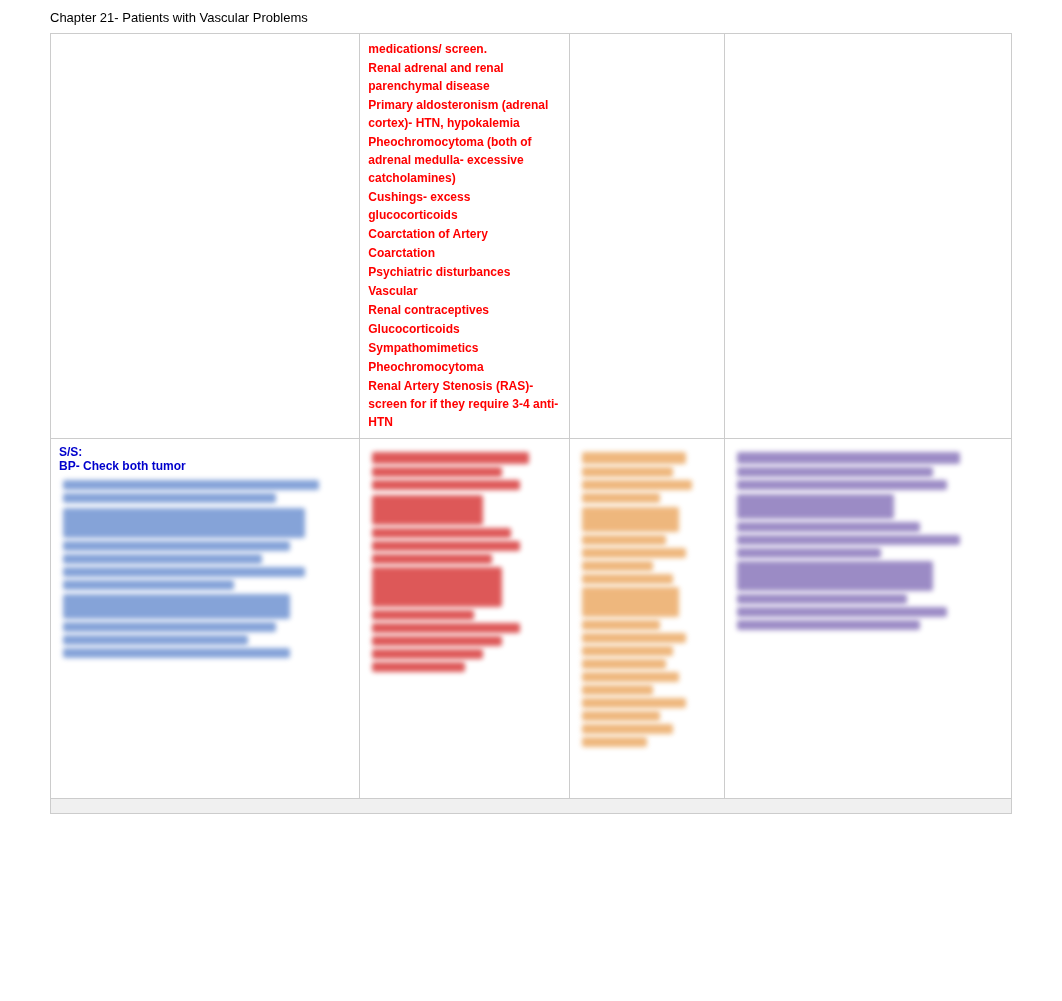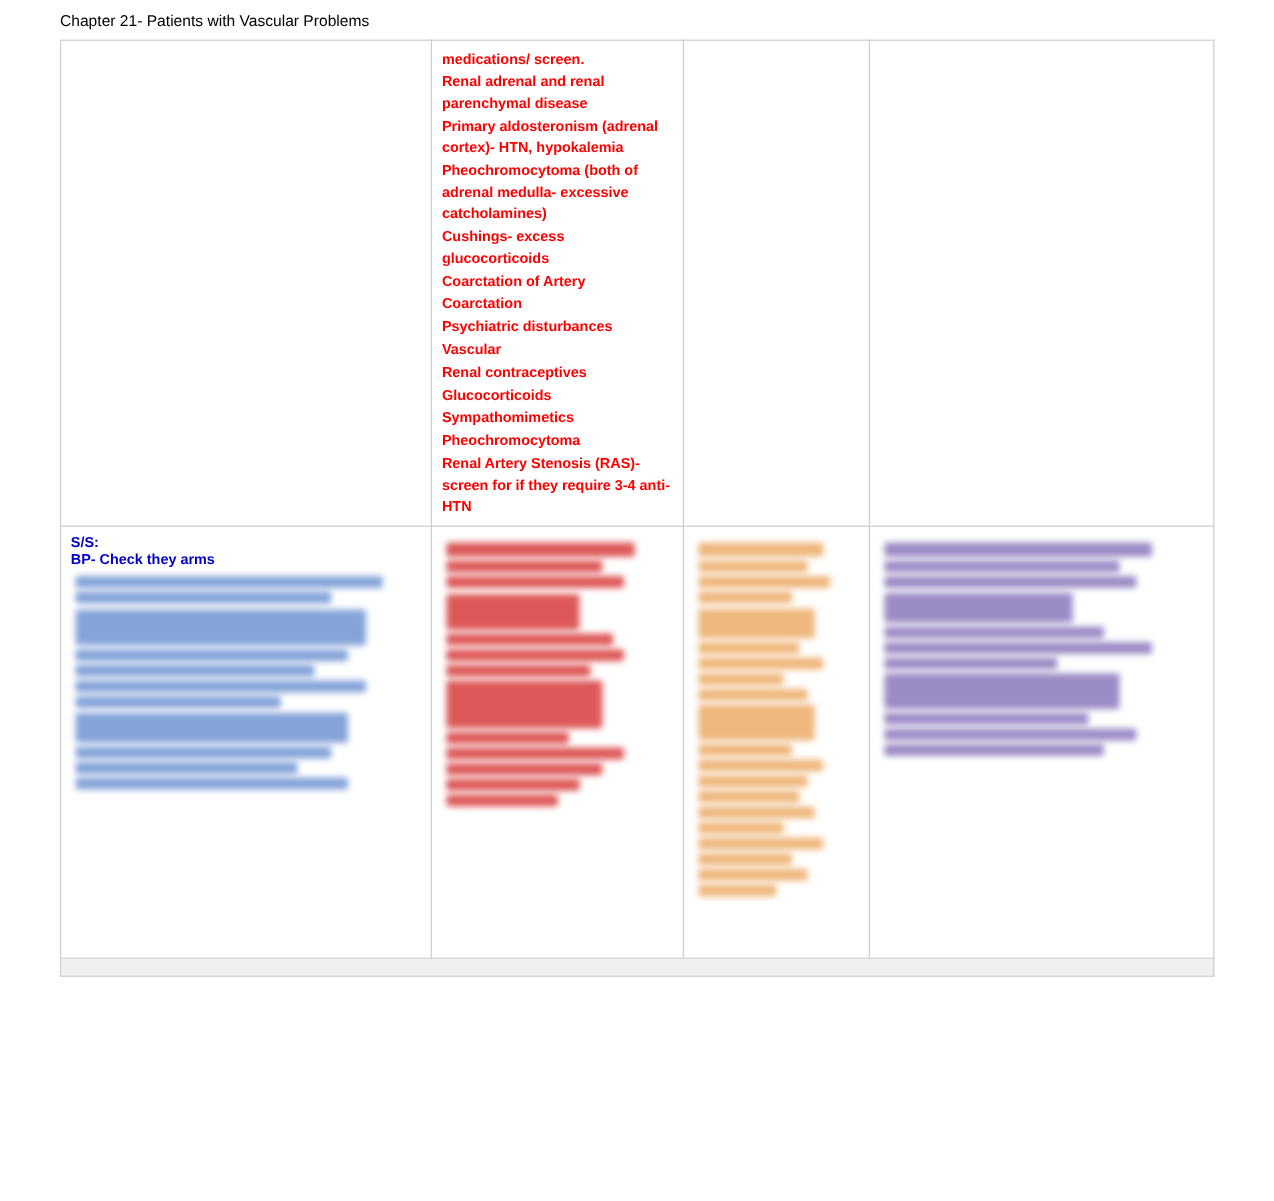--- a/index.html
+++ b/index.html
@@ -128,21 +128,21 @@
       </td>
       <td>
         
       </td>
     </tr>
 
     <tr class="row-bottom">
       <td>
         <div>
           <span class="ss-label">S/S:</span><br>
-          <span class="ss-label">BP- Check they arms</span>
+          <span class="ss-label">BP- Check both tumor</span>
         </div>
         <div class="blurred-lines">
           <div class="blur-line blur-line-blue" style="width: 90%;"></div>
           <div class="blur-line blur-line-blue" style="width: 75%;"></div>
           <div class="blur-line blur-line-blue" style="width: 85%; height: 30px; margin-top: 5px;"></div>
           <div class="blur-line blur-line-blue" style="width: 80%;"></div>
           <div class="blur-line blur-line-blue" style="width: 70%;"></div>
           <div class="blur-line blur-line-blue" style="width: 85%;"></div>
           <div class="blur-line blur-line-blue" style="width: 60%;"></div>
           <div class="blur-line blur-line-blue" style="width: 80%; height: 25px; margin-top: 4px;"></div>

